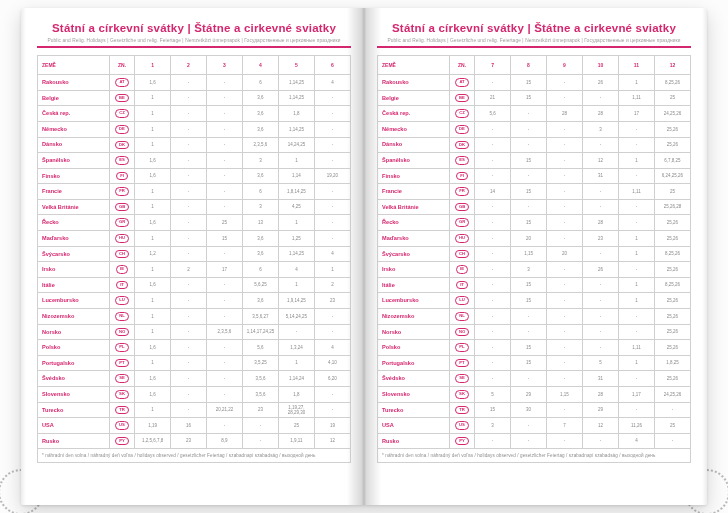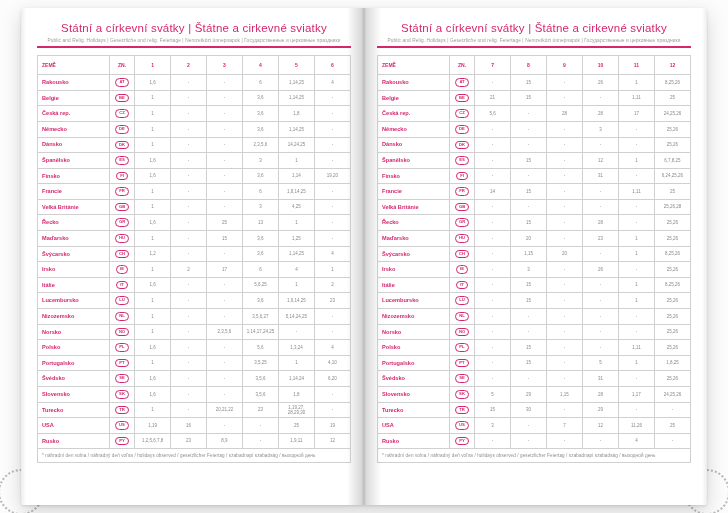--- a/index.html
+++ b/index.html
@@ -20,21 +20,21 @@
   .page{width:343px;height:100%;position:relative;box-sizing:border-box;background:#fff;}
   .page-left{border-radius:3px 0 0 3px;
     background:linear-gradient(to right,#ececec 0,#fff 1.4%,#fff 95%,#e9e9e9 99.3%,#dadada 100%);}
   .page-right{border-radius:0 3px 3px 0;
     background:linear-gradient(to left,#ececec 0,#fff 1.4%,#fff 95%,#ededed 99.3%,#dedede 100%);}
   .spine{position:absolute;left:50%;top:0;bottom:0;width:34px;transform:translateX(-50%);
     background:linear-gradient(to right,rgba(0,0,0,0) 0%,rgba(0,0,0,.07) 42%,rgba(0,0,0,.14) 50%,rgba(0,0,0,.07) 58%,rgba(0,0,0,0) 100%);
     pointer-events:none;z-index:3;}
   .content{padding:14px 13px 0 16px;}
   .page-right .content{padding:14px 16px 0 13px;}
-  .title{margin:0;text-align:center;color:#d5276f;font-size:11.5px;font-weight:normal;letter-spacing:.2px;line-height:1.1;}
+  .title{margin:0;text-align:center;color:#d5276f;font-size:11.5px;font-weight:bold;letter-spacing:.2px;line-height:1.1;}
   .subtitle{text-align:center;color:#9b9b9b;font-size:4.8px;margin-top:3px;letter-spacing:.1px;}
   .rule{height:2px;background:#d5276f;margin-top:3.5px;}
   table{width:100%;border-collapse:collapse;margin-top:7px;table-layout:fixed;}
   th{border:1px solid #d0d0d0;color:#d5276f;font-size:5px;font-weight:bold;height:18px;text-align:center;padding:0;}
   th.country-h{text-align:left;padding-left:4px;}
   td{border:1px solid #d0d0d0;height:14.6px;text-align:center;color:#8a8a8a;
      font-size:4.5px;line-height:1.2;padding:0 1px;word-break:break-word;}
   td.country{text-align:left;color:#d5276f;font-weight:bold;font-size:5.6px;padding-left:4px;white-space:nowrap;overflow:hidden;}
   td.code span{display:inline-block;border:1px solid #d5276f;color:#d5276f;border-radius:7px;
      font-size:4.2px;font-weight:bold;padding:1px 3px;line-height:1.1;background:#fff;}

